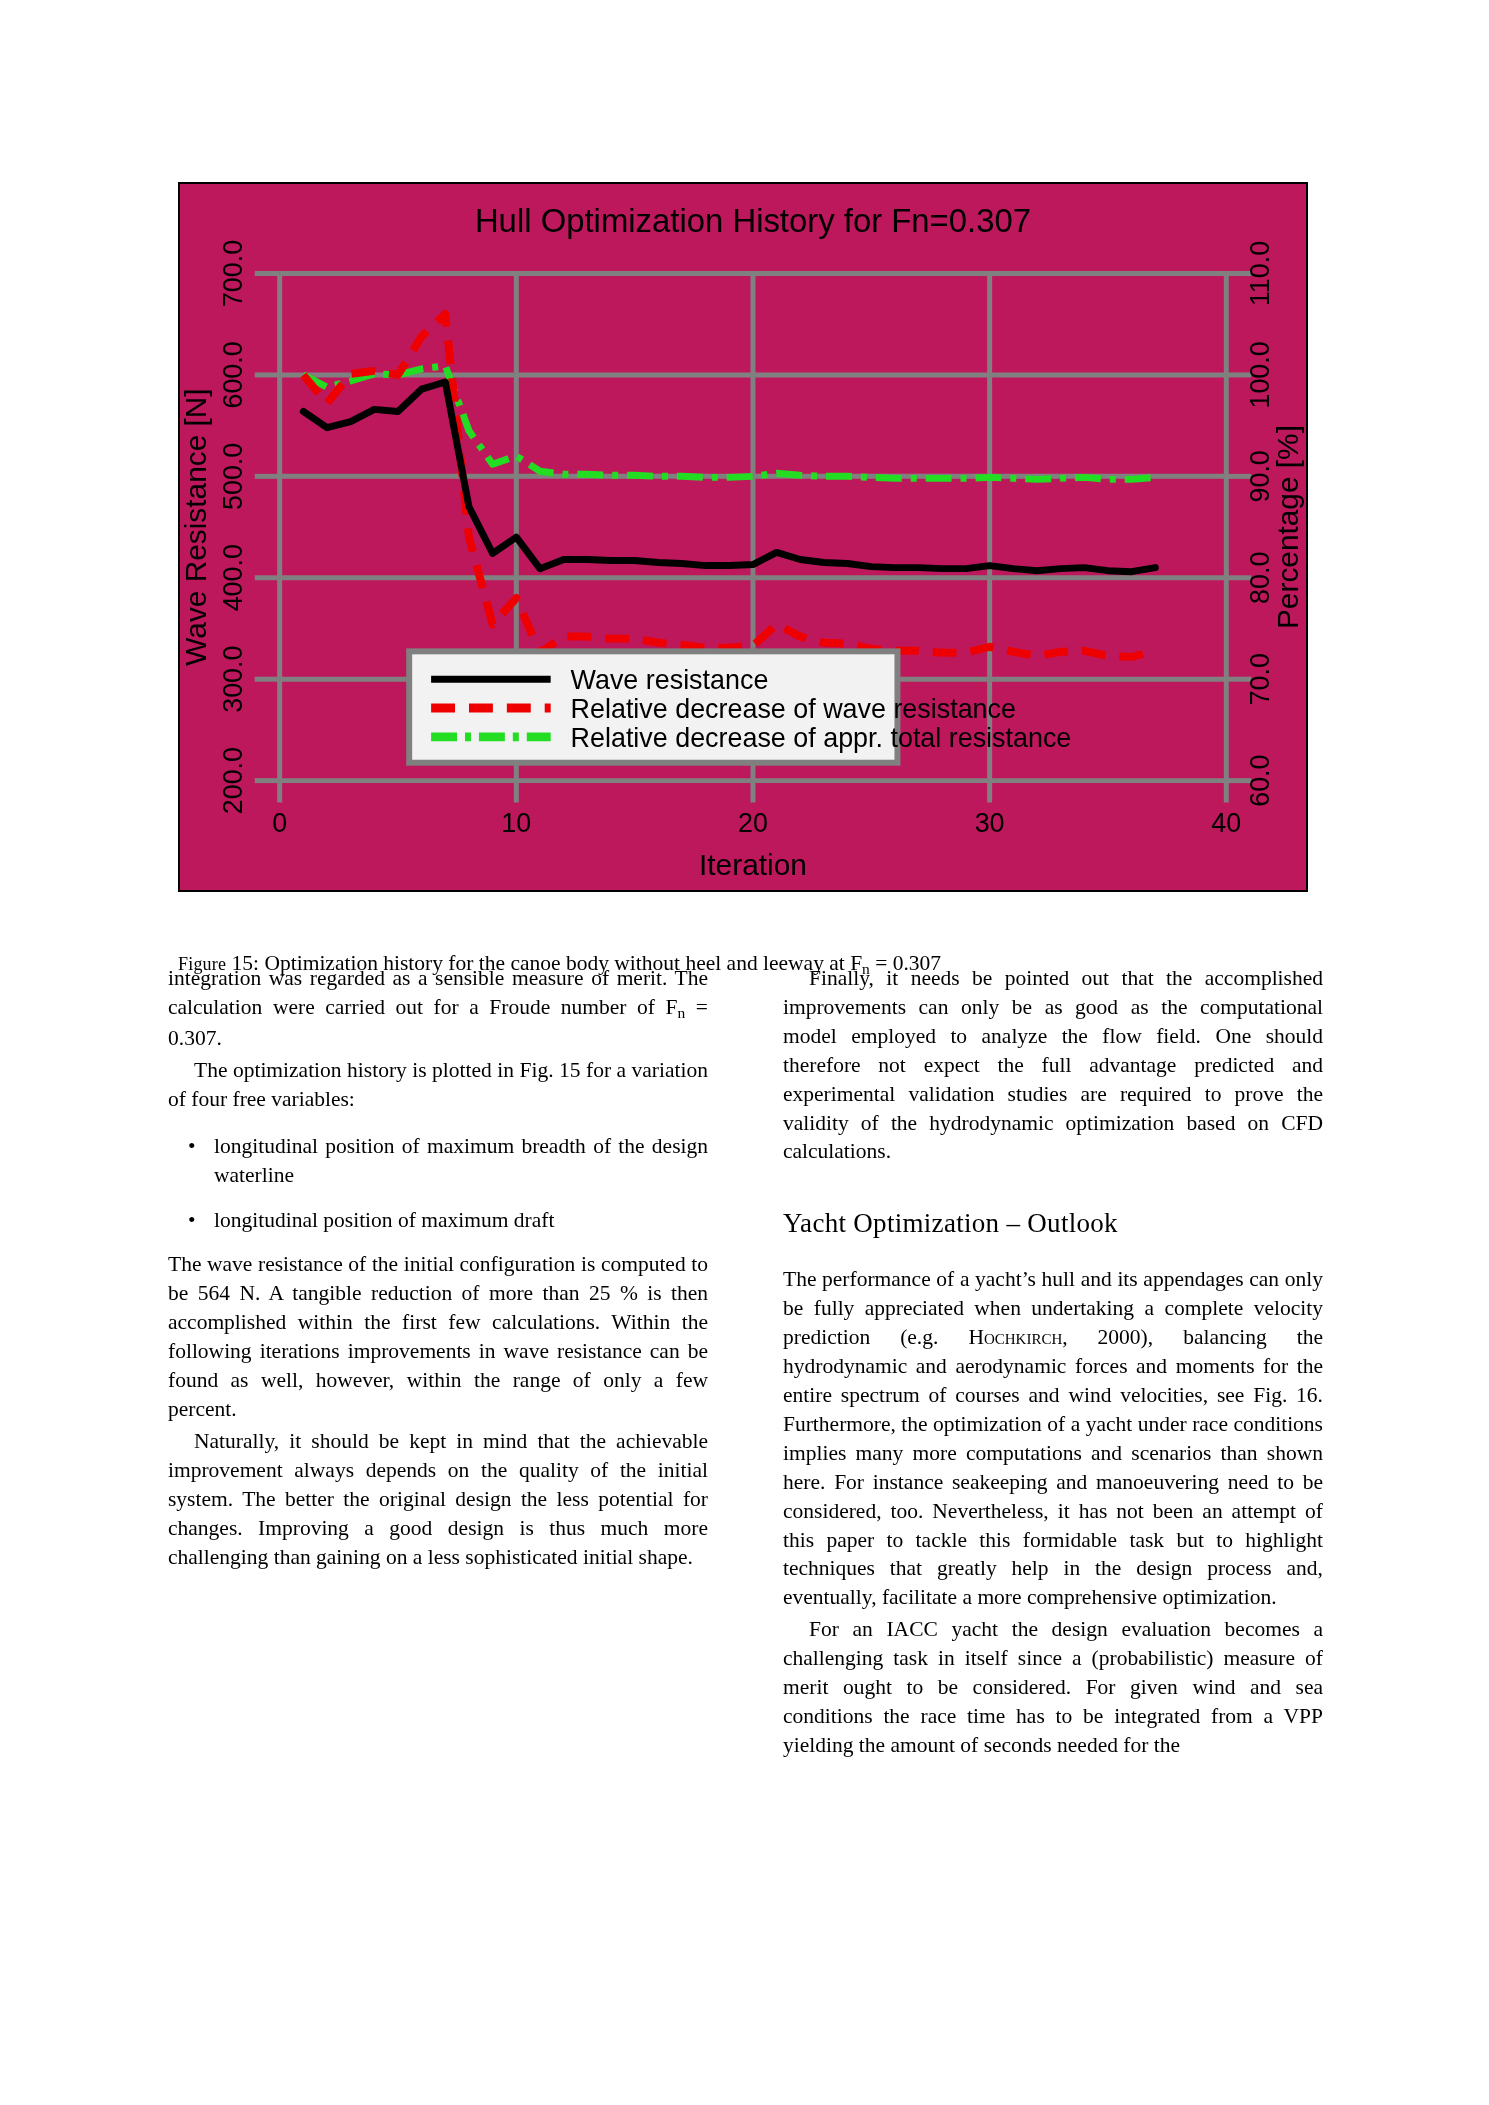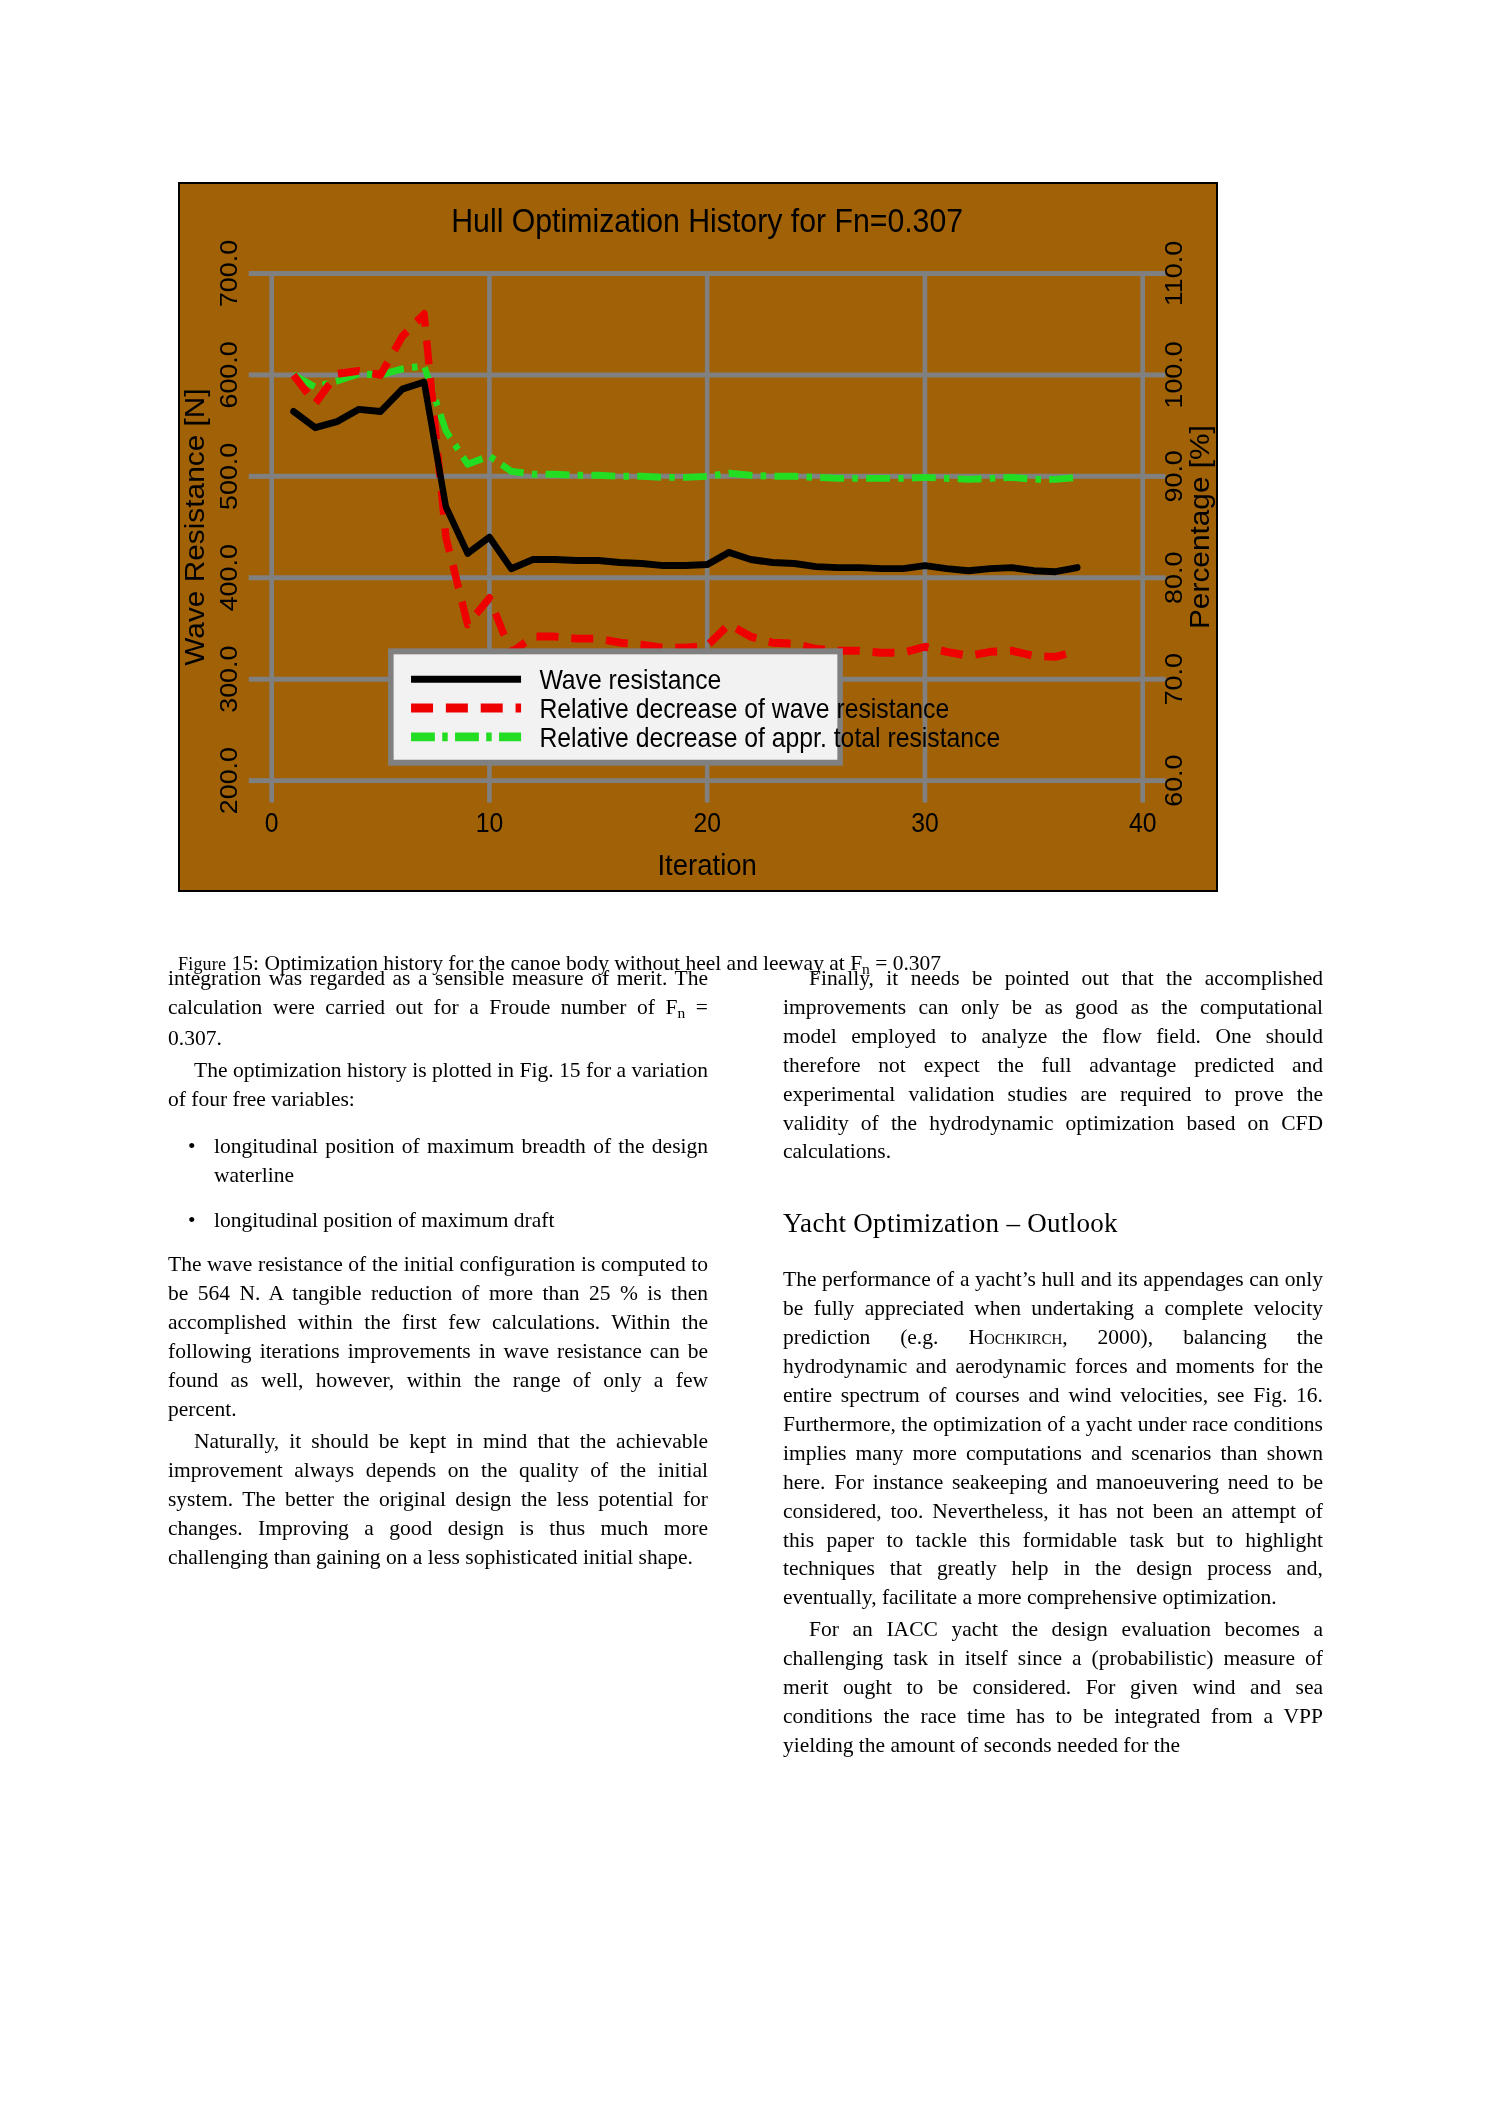--- a/index.html
+++ b/index.html
@@ -11,25 +11,25 @@
     color:#000;
     position:relative;
     overflow:hidden;
   }
 
   
   .figure-wrap{
     position:absolute;
     left:178px;
     top:182px;
-    width:1040px;
+    width:1130px;
     height:710px;
     border:2px solid #000;
     box-sizing:border-box;
-    background:#a16207;
+    background:#be185d;
   }
   .chart-svg{display:block;width:100%;height:100%;}
 
   .fig-caption{
     position:absolute;
     left:178px;
     top:950px;
     width:1135px;
     font-size:21.5px;
     line-height:1.25;

